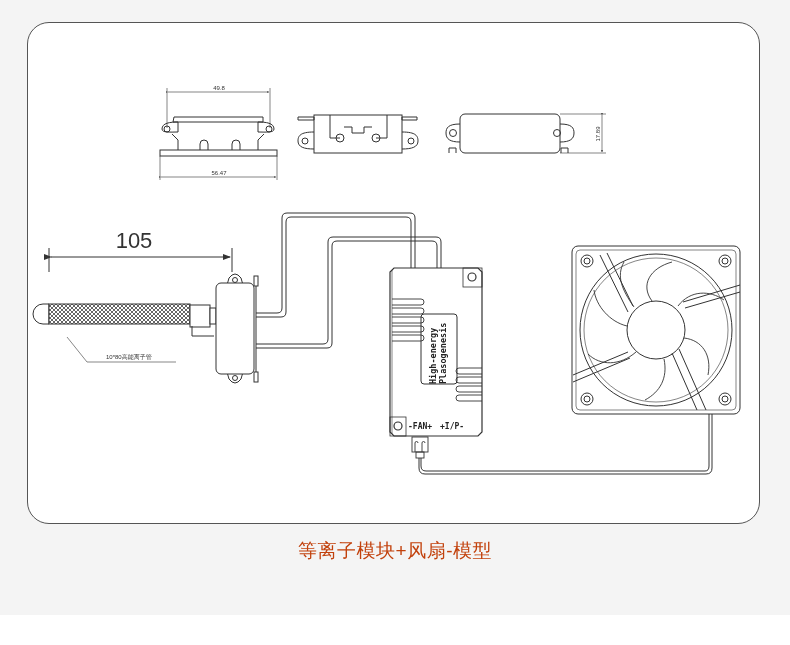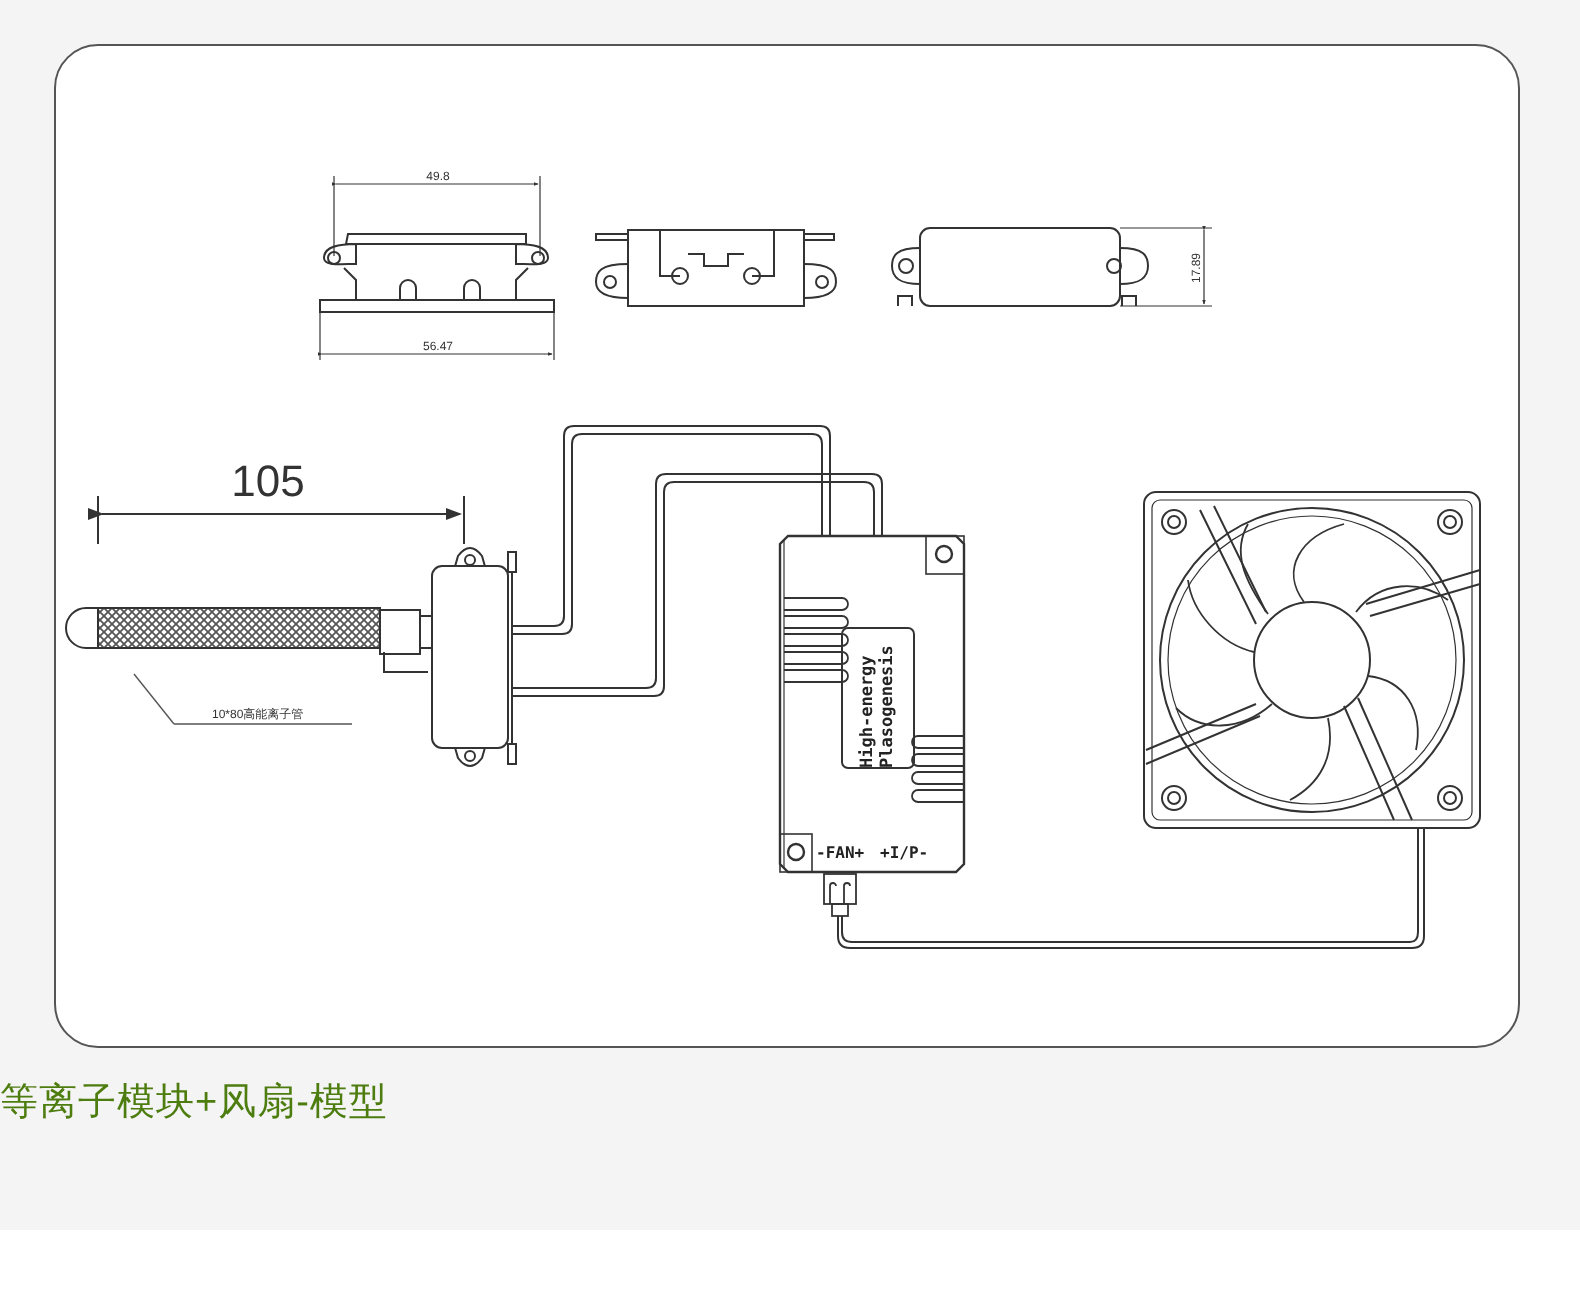--- a/index.html
+++ b/index.html
@@ -2,22 +2,22 @@
 <html><head>
 <meta charset="utf-8">
 <style>
   html, body { margin:0; padding:0; }
   body { width:790px; height:645px; background:#ffffff; position:relative; overflow:hidden;
          font-family:"Liberation Sans", sans-serif; }
   .bg { position:absolute; left:0; top:0; width:790px; height:615px; background:#f4f4f4; }
   .frame { position:absolute; left:27px; top:22px; width:733px; height:502px; background:#fff;
            border:1.5px solid #555; border-radius:22px; box-sizing:border-box; }
   svg.drw { position:absolute; left:0; top:0; }
-  .caption { position:absolute; left:0; top:538px; width:790px; text-align:left;
-             font-size:19px; color:#4d7c0f; letter-spacing:0.5px; }
+  .caption { position:absolute; left:0; top:538px; width:790px; text-align:center;
+             font-size:19px; color:#c2410c; letter-spacing:0.5px; }
   .t-dim { font-family:"Liberation Sans", sans-serif; font-size:6px; fill:#333; }
   .t-big { font-family:"Liberation Sans", sans-serif; font-size:22px; fill:#333; }
   .t-lbl { font-family:"Liberation Sans", sans-serif; font-size:6px; fill:#333; }
   .t-mod { font-family:"DejaVu Sans Mono", monospace; font-size:8.5px; font-weight:bold; fill:#222; }
   .t-pin { font-family:"DejaVu Sans Mono", monospace; font-size:8px; font-weight:bold; fill:#222; }
 </style>
 </head>
 <body>
 
 <div class="bg"></div>

